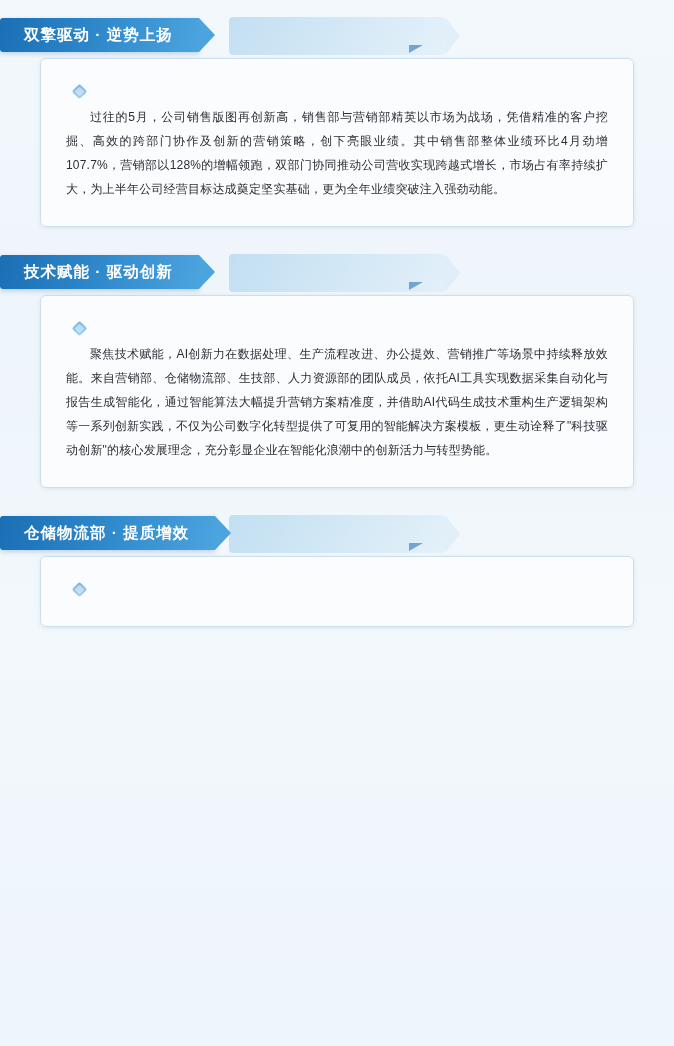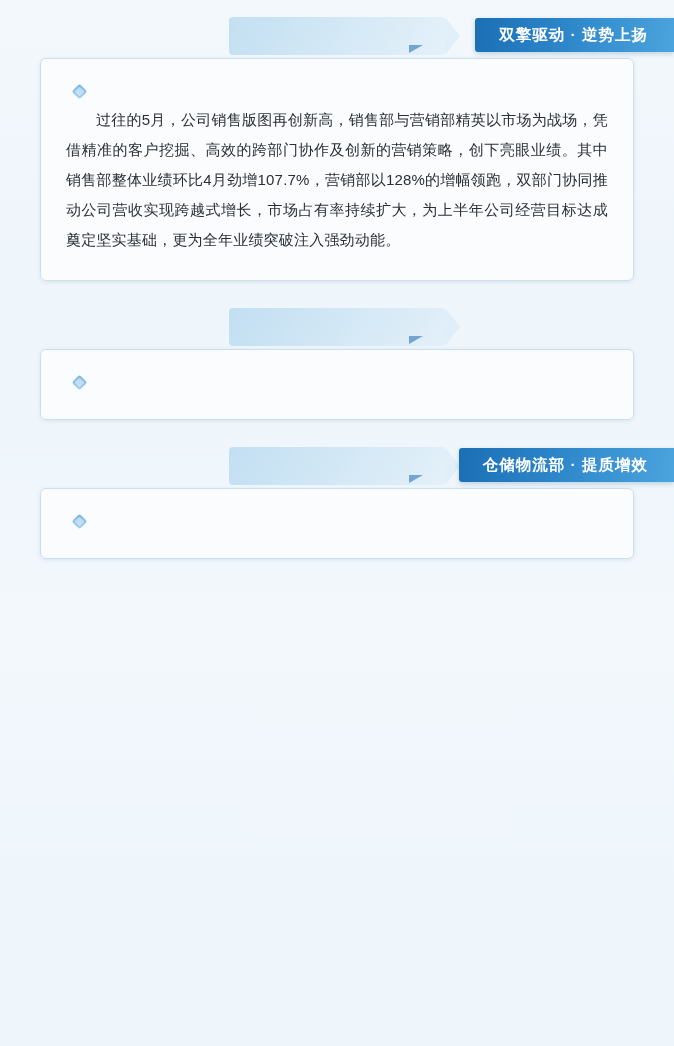--- a/index.html
+++ b/index.html
@@ -24,21 +24,21 @@
     box-sizing: border-box;
   }
   .section {
     position: relative;
     margin: 0 0 22px 0;
   }
   
   .heading-wrap {
     position: relative;
     display: flex;
-    justify-content: flex-end;
+    justify-content: flex-start;
     align-items: center;
     height: 46px;
   }
   .ribbon {
     position: relative;
     display: inline-flex;
     align-items: center;
     justify-content: center;
     height: 34px;
     padding: 0 26px 0 24px;
@@ -134,21 +134,21 @@
     left: 2px;
     top: 2px;
     right: 2px;
     bottom: 2px;
     background: #ffffff;
     border-radius: 1px;
     opacity: 0.45;
   }
   .body-text {
     margin: 8px 0 0 0;
-    font-size: 15px;
+    font-size: 12px;
     line-height: 2.0;
     color: #2a2f36;
     text-align: justify;
     text-justify: inter-ideograph;
     text-indent: 2em;
     letter-spacing: 0.2px;
     font-family: "Liberation Sans", "DejaVu Sans", sans-serif;
   }
 </style>
 </head>
@@ -165,23 +165,25 @@
     <div class="card">
       <div class="diamond"></div>
       <p class="body-text">过往的5月，公司销售版图再创新高，销售部与营销部精英以市场为战场，凭借精准的客户挖掘、高效的跨部门协作及创新的营销策略，创下亮眼业绩。其中销售部整体业绩环比4月劲增107.7%，营销部以128%的增幅领跑，双部门协同推动公司营收实现跨越式增长，市场占有率持续扩大，为上半年公司经营目标达成奠定坚实基础，更为全年业绩突破注入强劲动能。</p>
     </div>
   </div>
 
   <div class="section">
     <div class="heading-wrap">
       <div class="ribbon-shadow"></div>
       <div class="ribbon-tail"></div>
+      <div class="ribbon">技术赋能 · 驱动创新</div>
     </div>
     <div class="card">
       <div class="diamond"></div>
+      <p class="body-text">聚焦技术赋能，AI创新力在数据处理、生产流程改进、办公提效、营销推广等场景中持续释放效能。来自营销部、仓储物流部、生技部、人力资源部的团队成员，依托AI工具实现数据采集自动化与报告生成智能化，通过智能算法大幅提升营销方案精准度，并借助AI代码生成技术重构生产逻辑架构等一系列创新实践，不仅为公司数字化转型提供了可复用的智能解决方案模板，更生动诠释了"科技驱动创新"的核心发展理念，充分彰显企业在智能化浪潮中的创新活力与转型势能。</p>
     </div>
   </div>
 
   <div class="section">
     <div class="heading-wrap">
       <div class="ribbon-shadow"></div>
       <div class="ribbon-tail"></div>
       <div class="ribbon">仓储物流部 · 提质增效</div>
     </div>
     <div class="card">

